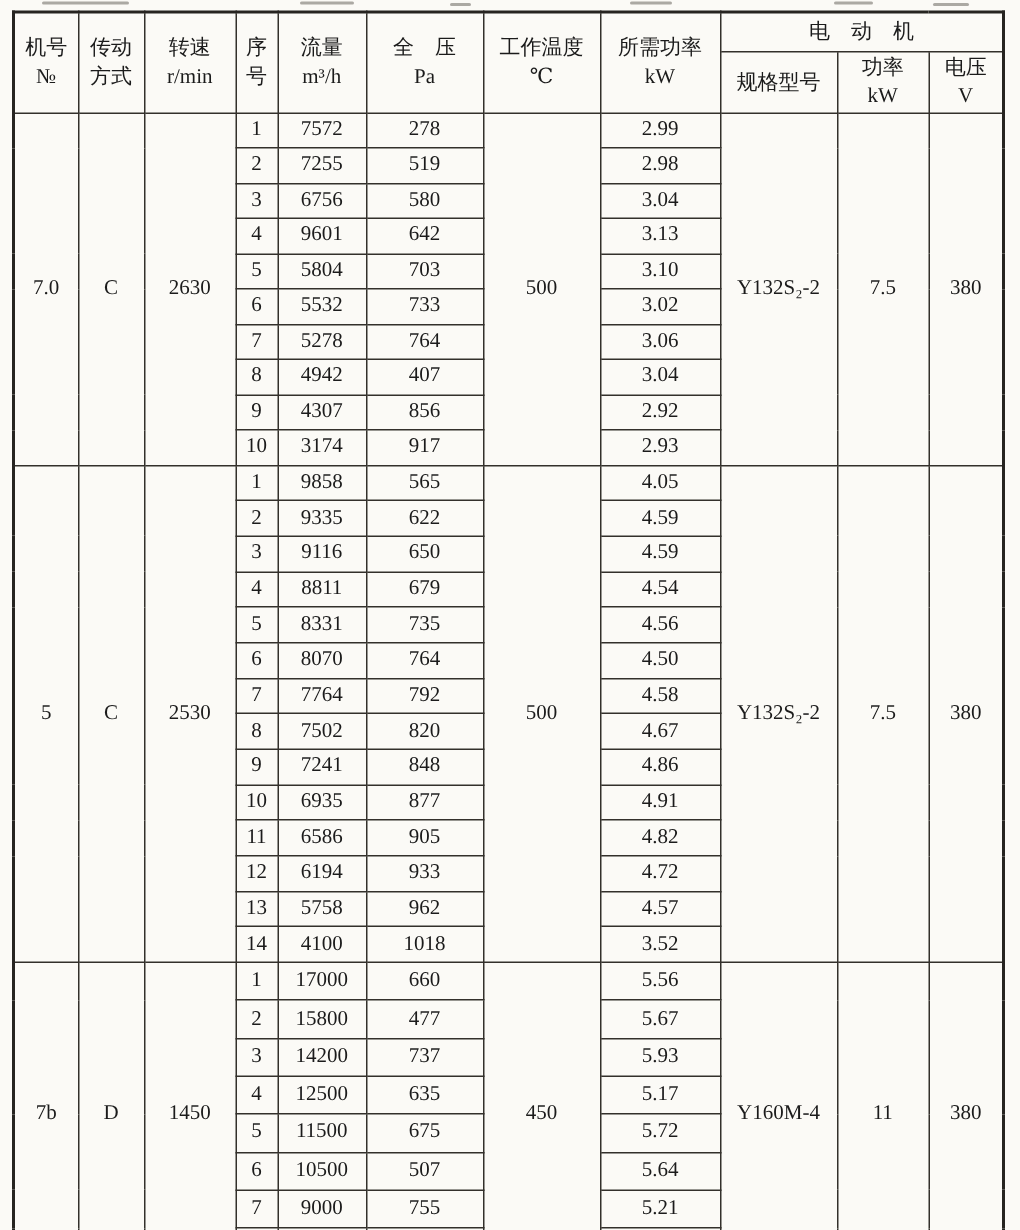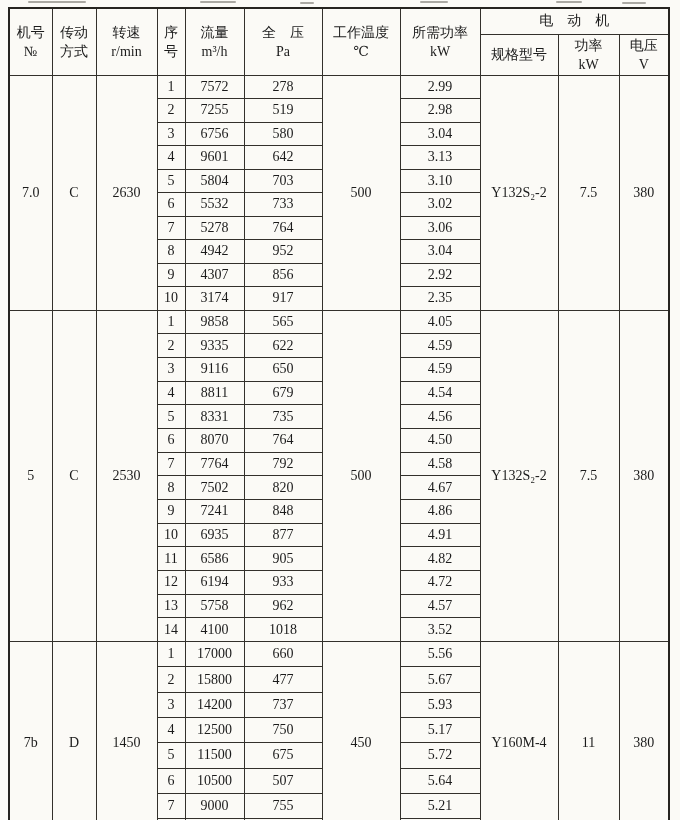--- a/index.html
+++ b/index.html
@@ -167,34 +167,34 @@
       </tr>
       <tr class="sec0">
         <td>7</td>
         <td>5278</td>
         <td>764</td>
         <td>3.06</td>
       </tr>
       <tr class="sec0">
         <td>8</td>
         <td>4942</td>
-        <td>952</td>
+        <td>407</td>
         <td>3.04</td>
       </tr>
       <tr class="sec0">
         <td>9</td>
         <td>4307</td>
         <td>856</td>
         <td>2.92</td>
       </tr>
       <tr class="sec0">
         <td>10</td>
         <td>3174</td>
         <td>917</td>
-        <td>2.35</td>
+        <td>2.93</td>
       </tr>
       <tr class="sec1">
         <td rowspan="14">5</td>
         <td rowspan="14">C</td>
         <td rowspan="14">2530</td>
         <td>1</td>
         <td>9858</td>
         <td>565</td>
         <td rowspan="14">500</td>
         <td>4.05</td>
@@ -301,21 +301,21 @@
       </tr>
       <tr class="sec2">
         <td>3</td>
         <td>14200</td>
         <td>737</td>
         <td>5.93</td>
       </tr>
       <tr class="sec2">
         <td>4</td>
         <td>12500</td>
-        <td>750</td>
+        <td>635</td>
         <td>5.17</td>
       </tr>
       <tr class="sec2">
         <td>5</td>
         <td>11500</td>
         <td>675</td>
         <td>5.72</td>
       </tr>
       <tr class="sec2">
         <td>6</td>

